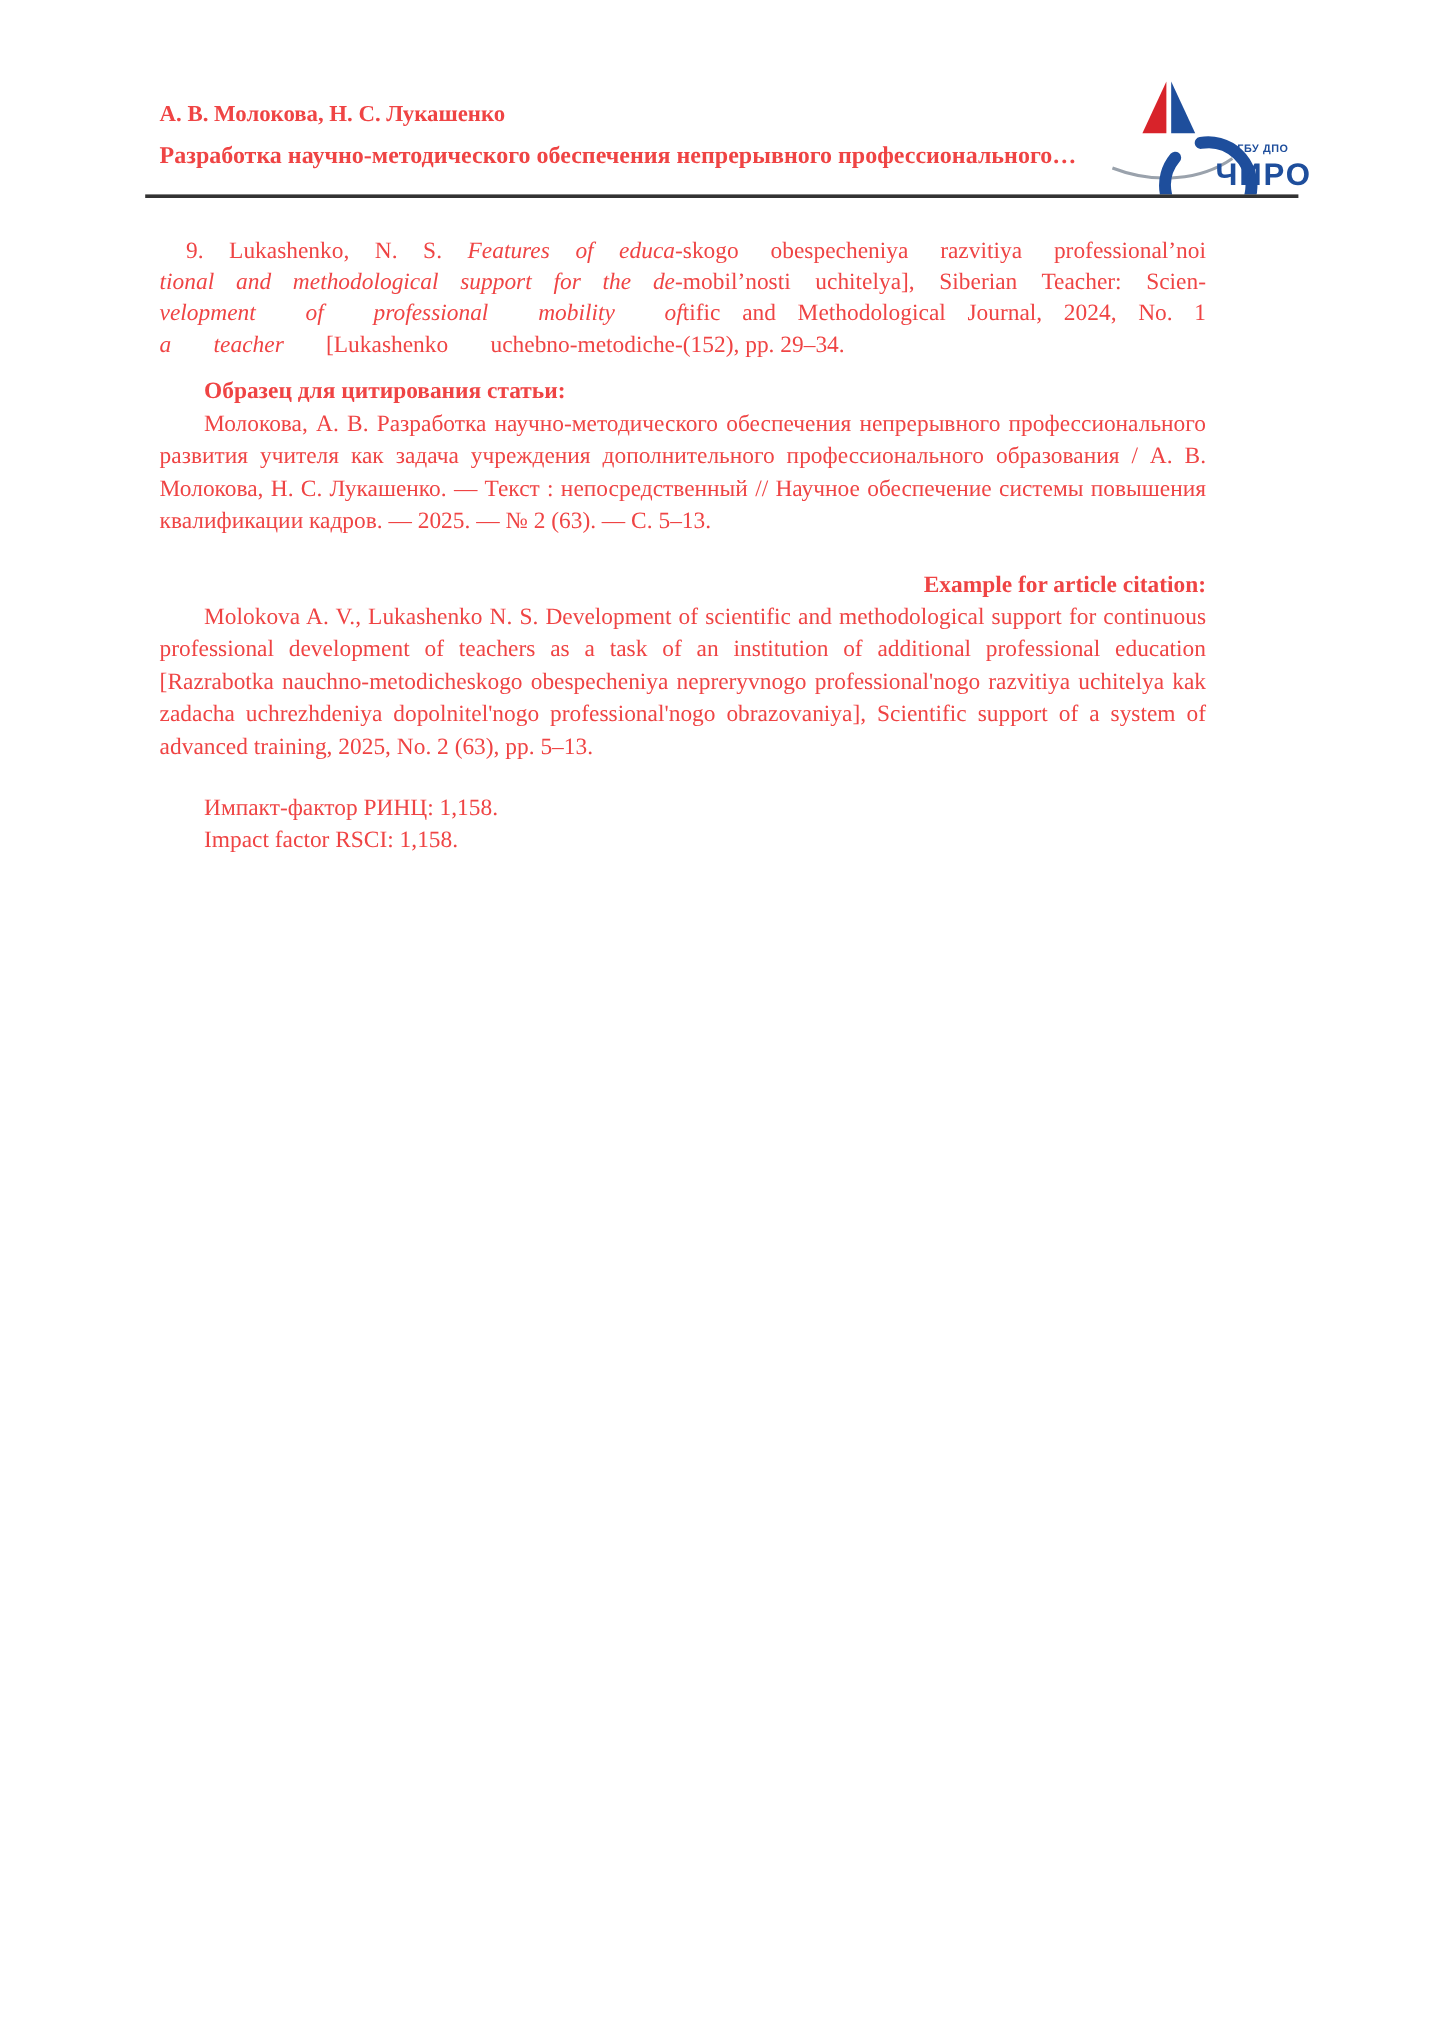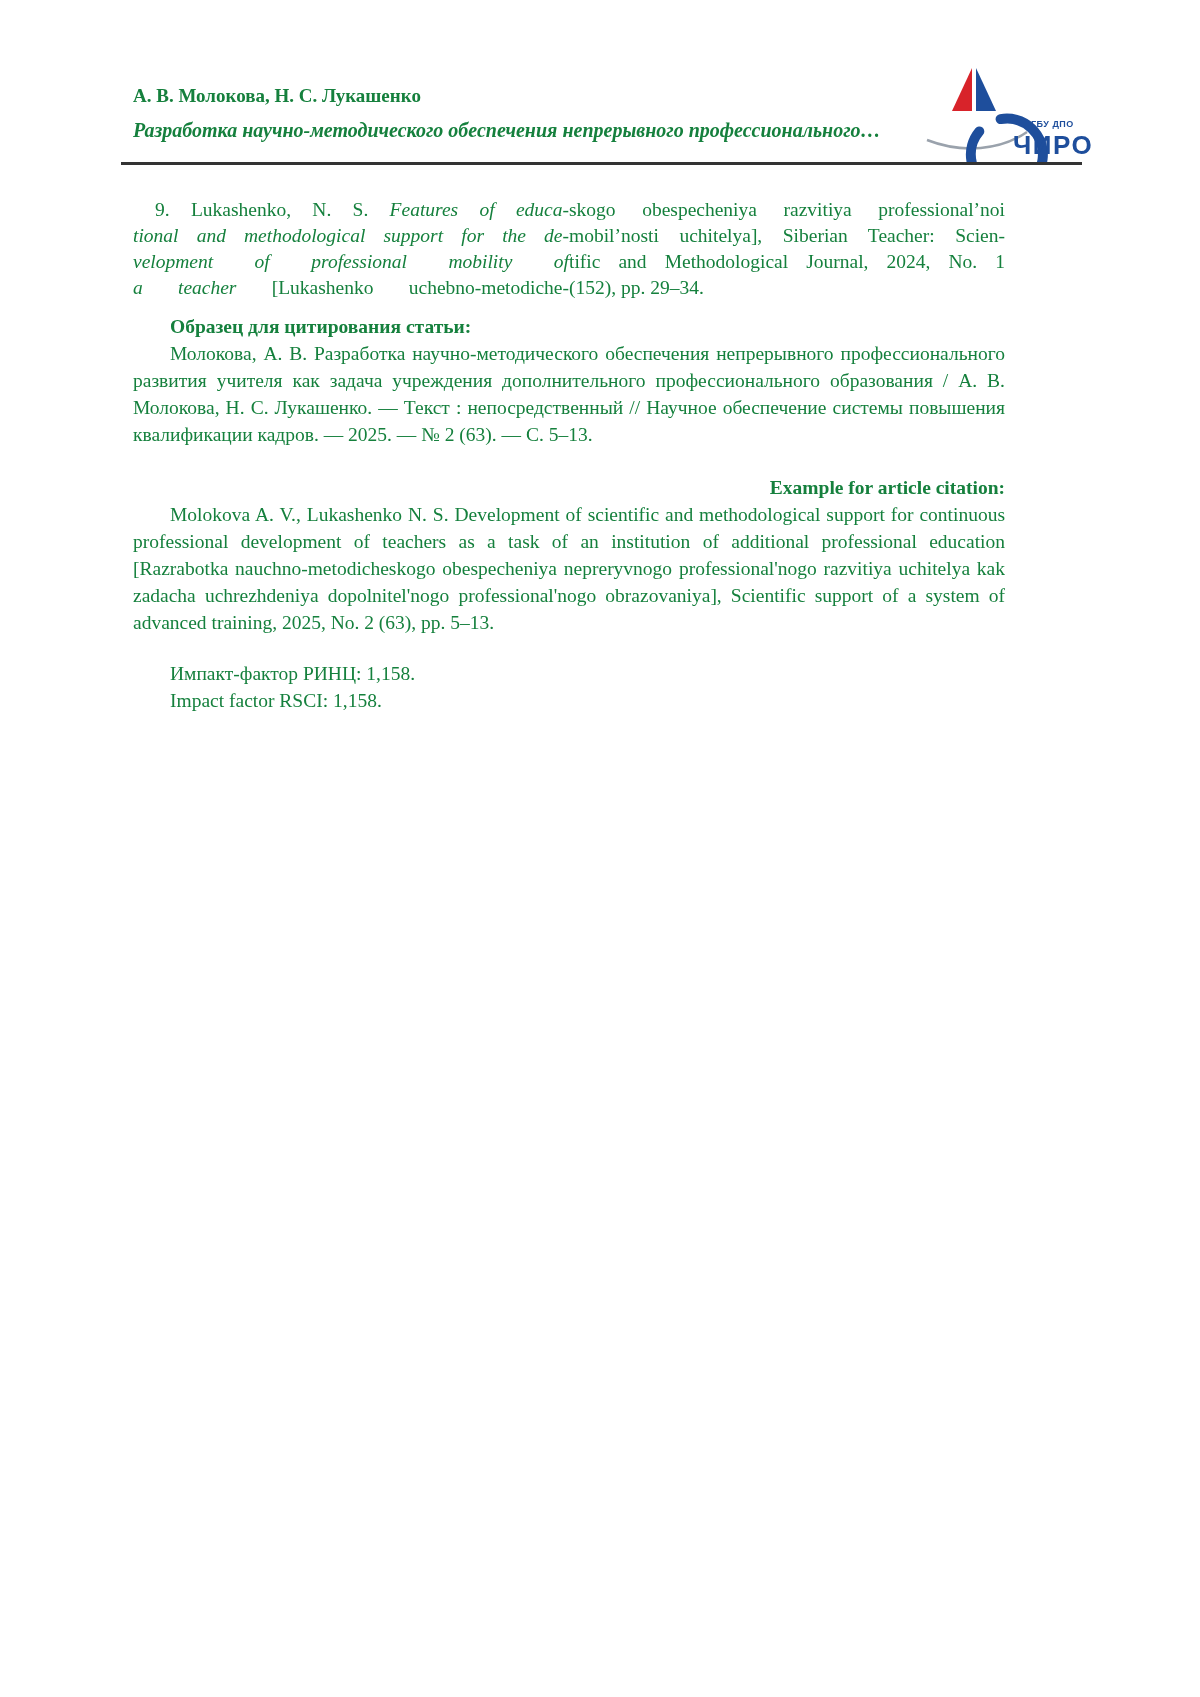--- a/index.html
+++ b/index.html
@@ -2,28 +2,28 @@
 <html><head>
 <meta charset="utf-8">
 <style>
   html, body { margin: 0; padding: 0; background: #ffffff; }
   .page {
     position: relative;
     width: 1200px;
     height: 1429px;
     background: #ffffff;
     font-family: "Liberation Serif", "DejaVu Serif", serif;
-    color: #15803d;
+    color: #ef4444;
     overflow: hidden;
   }
 
   
   .header-text { position: absolute; top: 84px; left: 133px; width: 770px; }
   .authors { font-size: 19px; font-weight: 700; line-height: 24px; }
-  .running-title { font-size: 20px; font-weight: 700; line-height: 24px; margin-top: 10px; font-style: italic; }
+  .running-title { font-size: 20px; font-weight: 700; line-height: 24px; margin-top: 10px; }
   .logo { position: absolute; top: 48px; left: 921px; width: 170px; height: 114px; }
   .header-rule { position: absolute; top: 162px; left: 121px; width: 961px; height: 3px; background: #333333; }
 
   
   .content { position: absolute; top: 197px; left: 133px; width: 872px; }
 
   .two-col { display: flex; }
   .col { flex: 1; min-width: 0; }
   .line { font-size: 19.5px; line-height: 26px; }
   .jl { text-align: justify; text-align-last: justify; }

